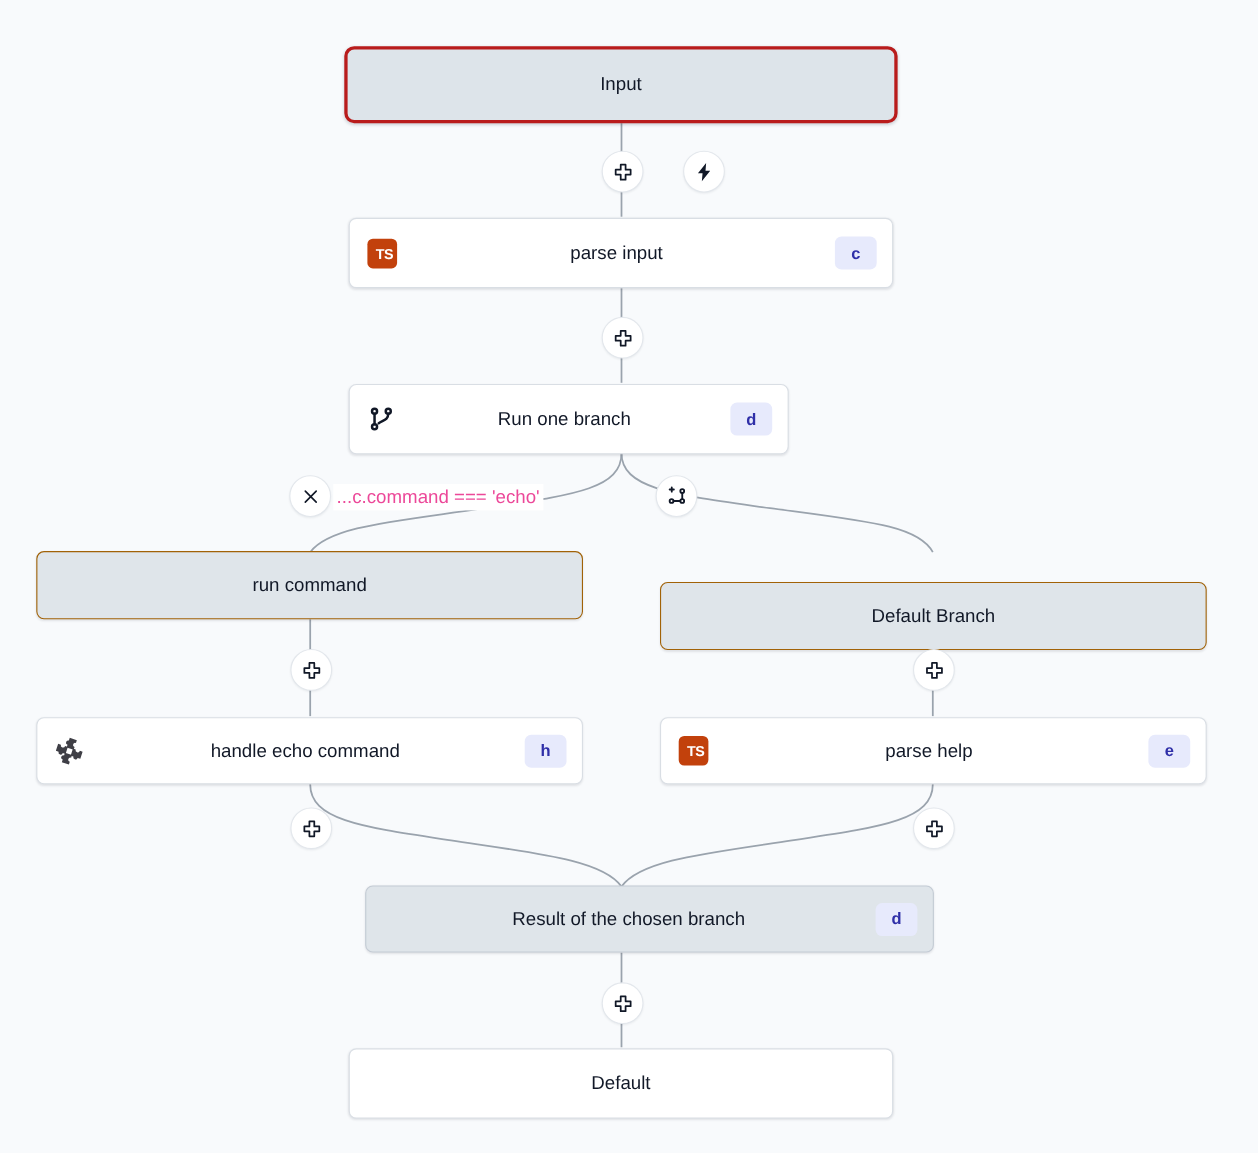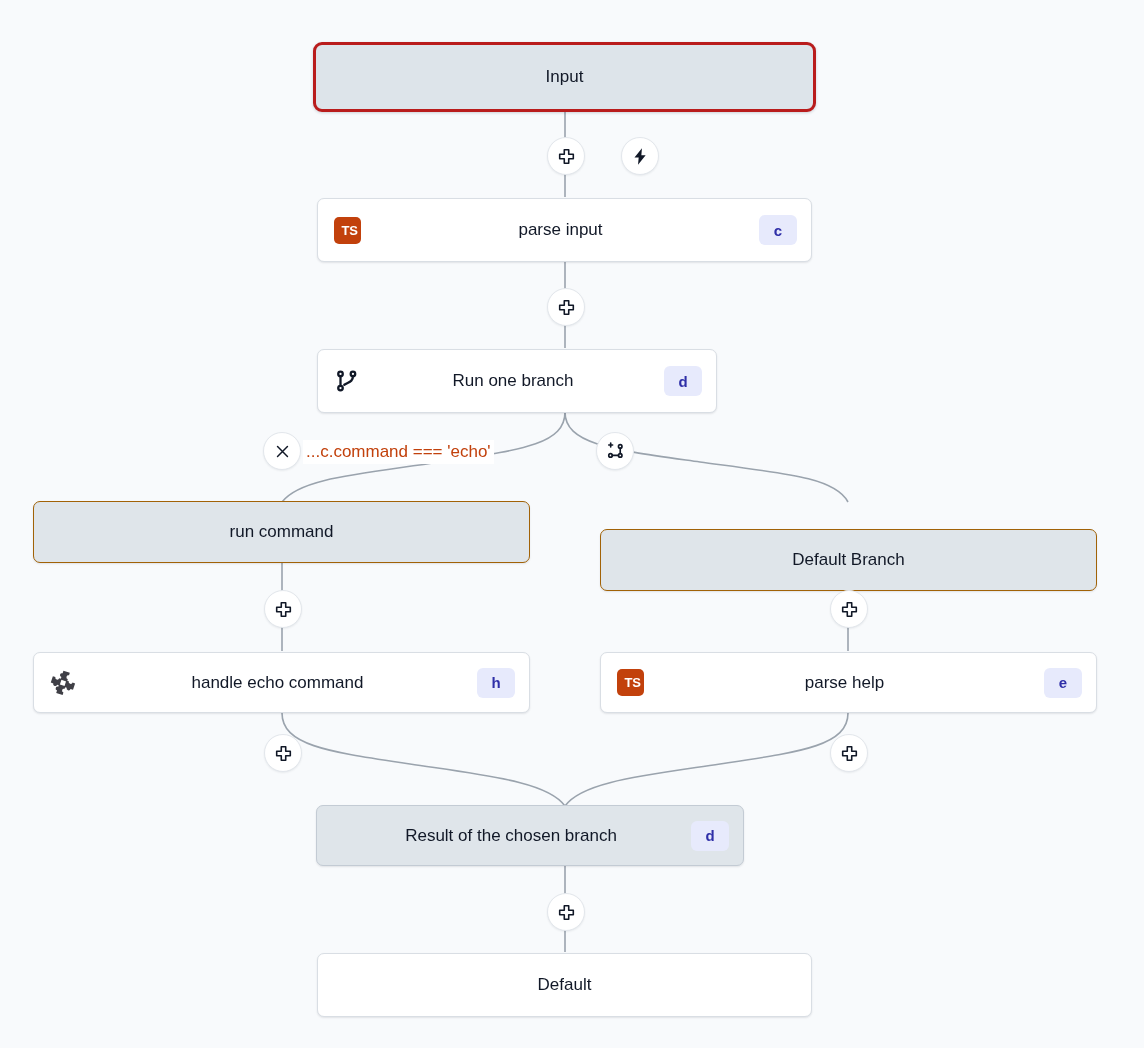--- a/index.html
+++ b/index.html
@@ -120,21 +120,21 @@
     display: flex;
     align-items: center;
     justify-content: center;
     box-shadow: 0 1px 2px rgba(15, 23, 42, 0.07);
   }
 
   
   .cond-label {
     position: absolute;
     background: #ffffff;
-    color: #c2410c;
+    color: #ec4899;
     font-size: 17px;
     white-space: nowrap;
     padding: 1px 3px;
     line-height: 22px;
   }
 </style>
 </head>
 <body>
 
 <div id="canvas">
@@ -212,21 +212,21 @@
   </div>
 
   <div class="node step" style="left:600px; top:652px; width:497px; height:61px;">
     <span class="node-icon">
       <span class="ts-icon">TS</span>
     </span>
     <span class="label">parse help</span>
     <span class="badge">e</span>
   </div>
 
-  <div class="node result-merge" style="left:316px; top:805px; width:428px; height:61px;">
+  <div class="node result-merge" style="left:332px; top:805px; width:517px; height:61px;">
     <span class="label">Result of the chosen branch</span>
     <span class="badge">d</span>
   </div>
 
   <div class="node step" style="left:317px; top:953px; width:495px; height:64px;">
     <span class="label">Default</span>
   </div>
 
   <div class="handle" style="left:547px; top:137px;">
     <svg width="19" height="19" viewBox="0 0 24 24" fill="none" stroke="#111827" stroke-width="2" stroke-linejoin="round">

